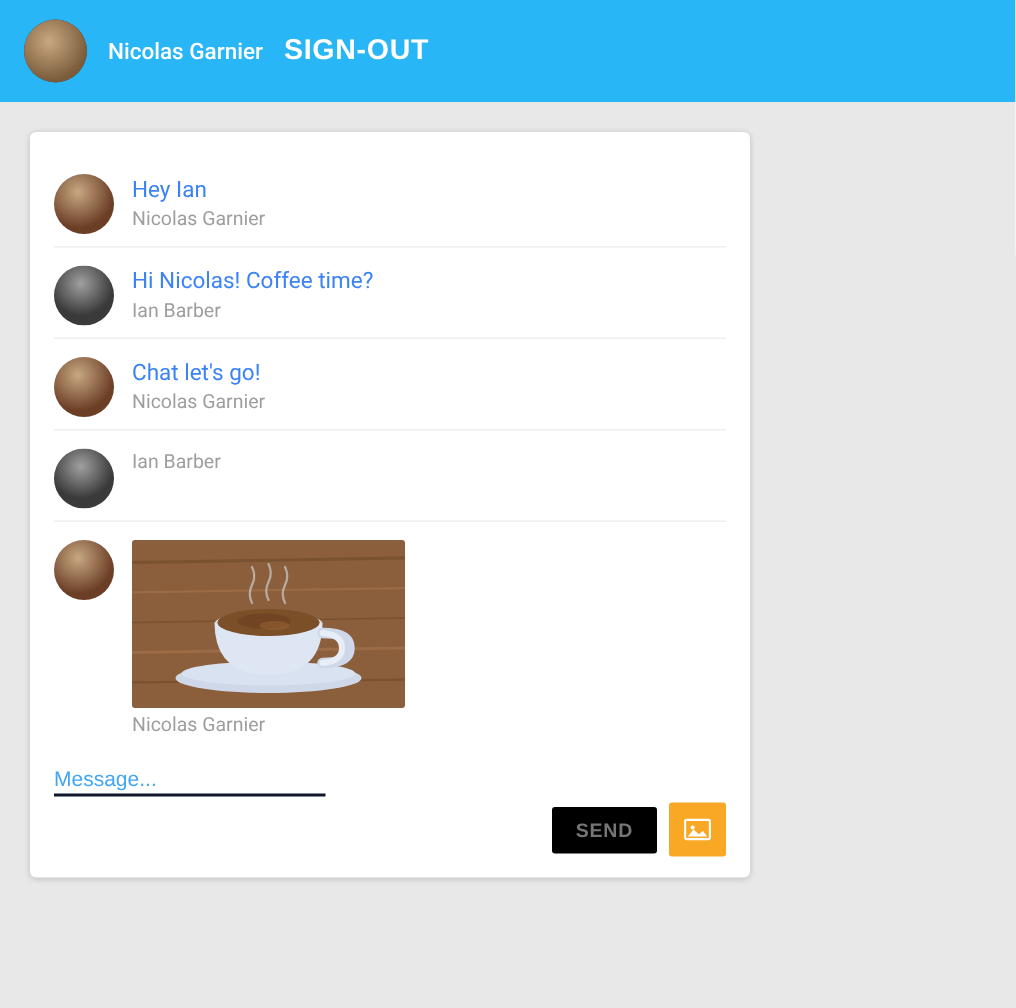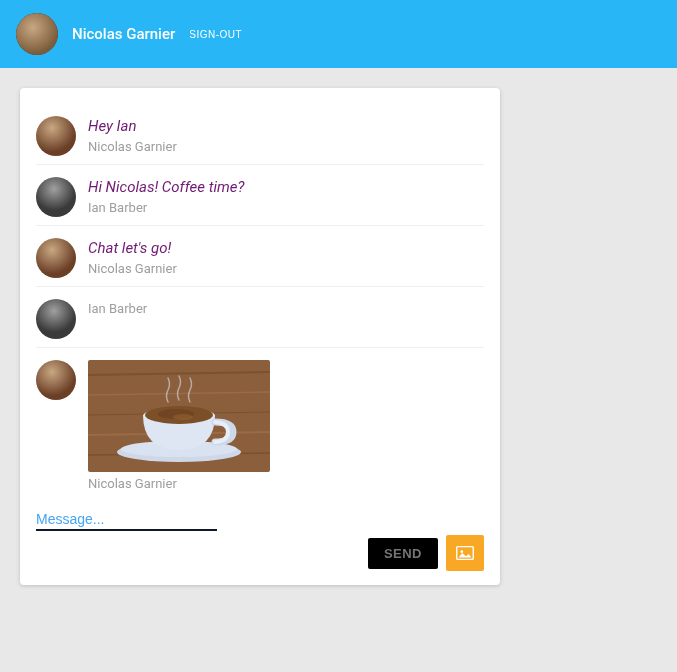--- a/index.html
+++ b/index.html
@@ -57,22 +57,22 @@
       background: radial-gradient(circle at 40% 35%, #c8a882, #7b5c3a 70%);
       position: relative;
     }
     .user-name-header {
       color: white;
       font-size: 15px;
       font-weight: 500;
     }
     .sign-out-btn {
       color: white;
-      font-size: 10px;
-      font-weight: 400;
+      font-size: 19px;
+      font-weight: 700;
       letter-spacing: 0.5px;
       cursor: pointer;
       background: none;
       border: none;
     }
 
     
     .main {
       padding: 20px 20px 20px 20px;
       display: flex;
@@ -127,24 +127,23 @@
       background: radial-gradient(circle at 45% 30%, #a0a0a0, #3a3a3a 60%);
       width: 100%;
       height: 100%;
     }
 
     .msg-content {
       flex: 1;
     }
     .msg-text {
       font-size: 15px;
-      color: #701a75;
+      color: #3b82f6;
       margin-bottom: 2px;
       line-height: 1.4;
-      font-style: italic;
     }
     .msg-sender {
       font-size: 13px;
       color: #9e9e9e;
       margin-top: 2px;
     }
 
     
     .coffee-image-container {
       width: 182px;

